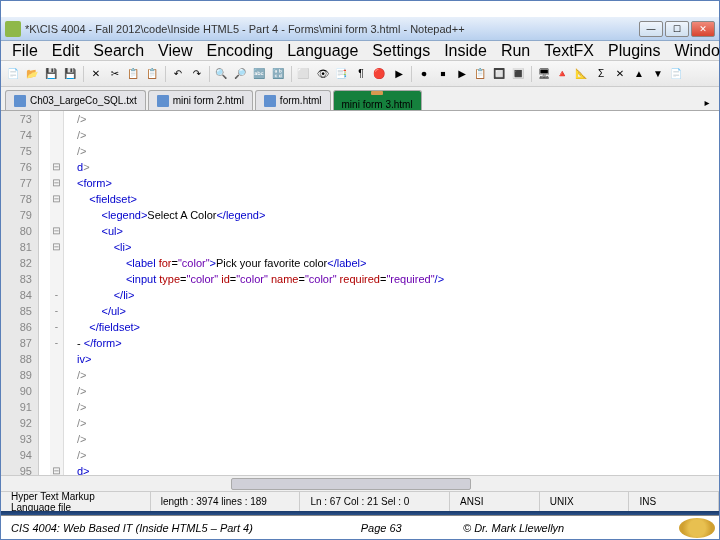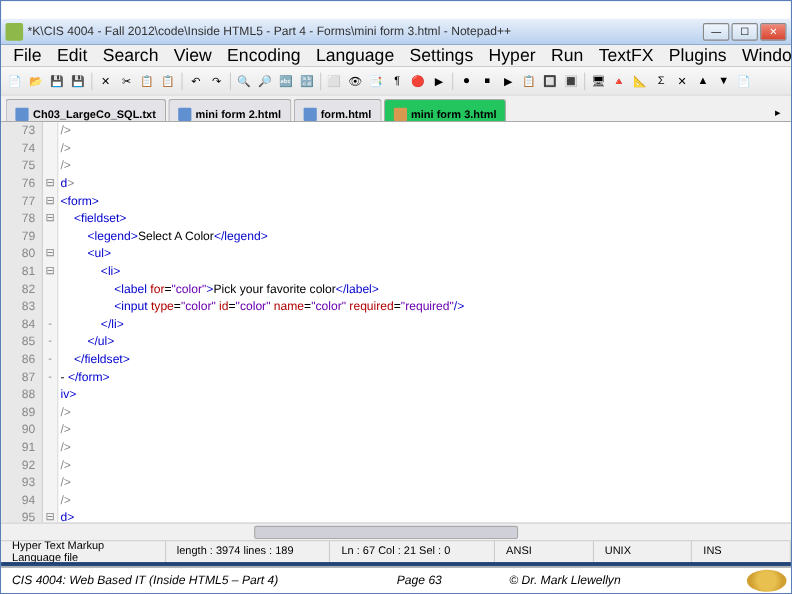--- a/index.html
+++ b/index.html
@@ -17,28 +17,28 @@
 
 .menubar { height: 20px; background: #f0f0f0; display: flex; align-items: center; padding: 0 4px; border-bottom: 1px solid #ccc; }
 .menu-item { font-size: 16px; padding: 2px 7px; cursor: pointer; }
 .menubar-x { margin-left: auto; font-size: 11px; padding: 2px 6px; cursor: pointer; }
 
 .toolbar { height: 26px; background: linear-gradient(to bottom, #f8f8f8, #e8e8e8); display: flex; align-items: center; padding: 0 4px; gap: 1px; border-bottom: 1px solid #ccc; }
 .tool-btn { width: 18px; height: 18px; border: 1px solid transparent; border-radius: 2px; cursor: pointer; display: flex; align-items: center; justify-content: center; font-size: 10px; }
 .tool-sep { width: 1px; height: 16px; background: #ccc; margin: 0 2px; }
 
 .tabbar { height: 24px; background: #f0f0f0; display: flex; align-items: flex-end; padding: 0 4px; border-bottom: 1px solid #aaa; }
-.tab { height: 20px; padding: 0 8px; font-size: 10px; display: flex; align-items: flex-end; gap: 4px; border: 1px solid #aaa; border-bottom: none; background: #e4e4e8; margin-right: 2px; cursor: pointer; border-radius: 3px 3px 0 0; font-weight: bold; }
-.tab.active { background: #22c55e; }
+.tab { height: 20px; padding: 0 8px; font-size: 10px; display: flex; align-items: center; gap: 4px; border: 1px solid #aaa; border-bottom: none; background: #e4e4e8; margin-right: 2px; cursor: pointer; border-radius: 3px 3px 0 0; }
+.tab.active { background: #15803d; flex-direction: column; }
 .tab-icon { width: 12px; height: 12px; background: #d89850; border-radius: 1px; }
 .tab-icon.blue { background: #6090d0; }
 .tab-spacer { flex: 1; }
 .tab-arrow { width: 16px; height: 16px; font-size: 10px; display: flex; align-items: center; justify-content: center; cursor: pointer; }
 
-.editor-wrap { flex: 1; display: flex; overflow: hidden; background: #fff; }
+.editor-wrap { flex: 1; display: flex; overflow: hidden; background: #fff; gap: 11px; }
 .gutter { width: 38px; background: #e8e8e8; border-right: 1px solid #ccc; font-family: 'Courier New', monospace; font-size: 11px; color: #888; text-align: right; padding-right: 6px; line-height: 16px; }
 .fold-col { width: 14px; background: #f4f4f4; border-right: 1px solid #ddd; font-family: monospace; font-size: 10px; color: #888; line-height: 16px; text-align: center; }
 .editor { flex: 1; font-family: 'Courier New', monospace; font-size: 11px; line-height: 16px; white-space: pre; overflow: hidden; padding-left: 2px; }
 .tag { color: #0000cc; }
 .attr { color: #b00000; }
 .val { color: #6a00b0; }
 .txt { color: #000; }
 .gry { color: #888; }
 
 .hscroll { height: 16px; background: #f0f0f0; border-top: 1px solid #ccc; position: relative; }
@@ -73,21 +73,21 @@
   </div>
 
   <div class="menubar" id="menubar">
   <div class="menu-item">File</div>
       <div class="menu-item">Edit</div>
       <div class="menu-item">Search</div>
       <div class="menu-item">View</div>
       <div class="menu-item">Encoding</div>
       <div class="menu-item">Language</div>
       <div class="menu-item">Settings</div>
-      <div class="menu-item">Hyper</div>
+      <div class="menu-item">Inside</div>
       <div class="menu-item">Run</div>
       <div class="menu-item">TextFX</div>
       <div class="menu-item">Plugins</div>
       <div class="menu-item">Window</div>
       <div class="menu-item">?</div>
       <div class="menubar-x">X</div>
     </div>
 
   <div class="toolbar" id="toolbar">
       <div class="tool-btn">📄</div>

